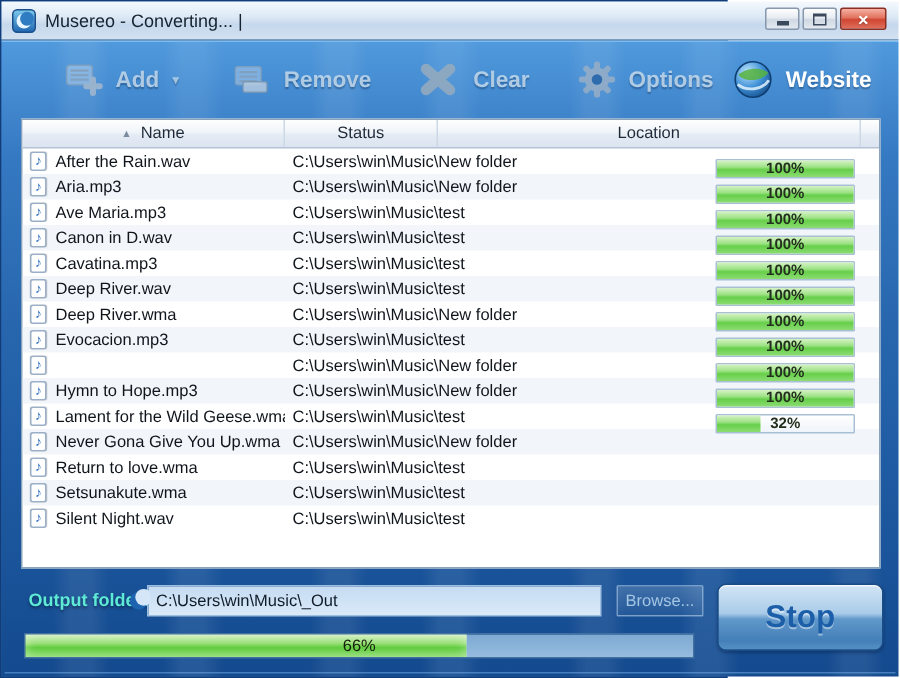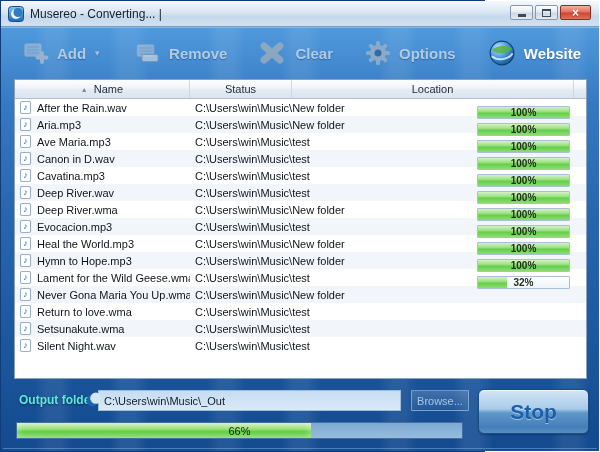--- a/index.html
+++ b/index.html
@@ -23,21 +23,21 @@
 
   
   .window-bg { position:absolute; left:0; top:26px; width:598px; height:424px;
     background:
       repeating-linear-gradient(90deg, rgba(255,255,255,0) 0 34px, rgba(255,255,255,.07) 46px 60px, rgba(255,255,255,0) 72px 108px, rgba(190,220,245,.10) 120px 134px, rgba(255,255,255,0) 148px 172px),
       linear-gradient(180deg,#5099dc 0%,#3579c2 18%,#2766ad 45%,#1c579e 75%,#144a8e 100%);
     border-top:1px solid #79bdf2; }
   .window-bg::after { content:""; position:absolute; left:2px; right:2px; bottom:2px; height:1px; background:rgba(120,180,235,.5); }
 
   
-  .toolbar { position:absolute; left:0; top:28px; width:598px; height:48px; display:flex; align-items:center; }
+  .toolbar { position:absolute; left:0; top:28px; width:598px; height:48px; display:flex; align-items:center;padding-left:20px; }
   .tb-btn { display:flex; align-items:center; gap:8px; cursor:default;
     color:rgba(198,218,236,.85); font-size:15px; font-weight:bold; text-shadow:0 1px 1px rgba(15,45,85,.4); }
   .tb-add { margin-left:22px; }
   .tb-remove { margin-left:34px; }
   .tb-clear { margin-left:30px; }
   .tb-options { margin-left:32px; }
   .tb-website { margin-left:auto; margin-right:18px; color:#ffffff; }
   .caret { font-size:8px; margin-left:-1px; opacity:.85; }
 
   
@@ -301,21 +301,20 @@
       <div class="pbar">
         <div class="pfill" style="width: 100%;"></div>
         <span class="plabel">100%</span>
       </div>
     </div>
   </div>
 
   <div class="lv-row">
     <div class="cell-name">
       <span class="file-icon">♪</span>
-      <span class="file-name">Heal the World.mp3</span>
     </div>
     <div class="cell-loc">C:\Users\win\Music\New folder</div>
     <div class="cell-status">
       <div class="pbar">
         <div class="pfill" style="width: 100%;"></div>
         <span class="plabel">100%</span>
       </div>
     </div>
   </div>
 
@@ -343,21 +342,21 @@
       <div class="pbar">
         <div class="pfill" style="width: 32%;"></div>
         <span class="plabel">32%</span>
       </div>
     </div>
   </div>
 
   <div class="lv-row alt">
     <div class="cell-name">
       <span class="file-icon">♪</span>
-      <span class="file-name">Never Gona Maria You Up.wma</span>
+      <span class="file-name">Never Gona Give You Up.wma</span>
     </div>
     <div class="cell-loc">C:\Users\win\Music\New folder</div>
     <div class="cell-status">
       
     </div>
   </div>
 
   <div class="lv-row">
     <div class="cell-name">
       <span class="file-icon">♪</span>

